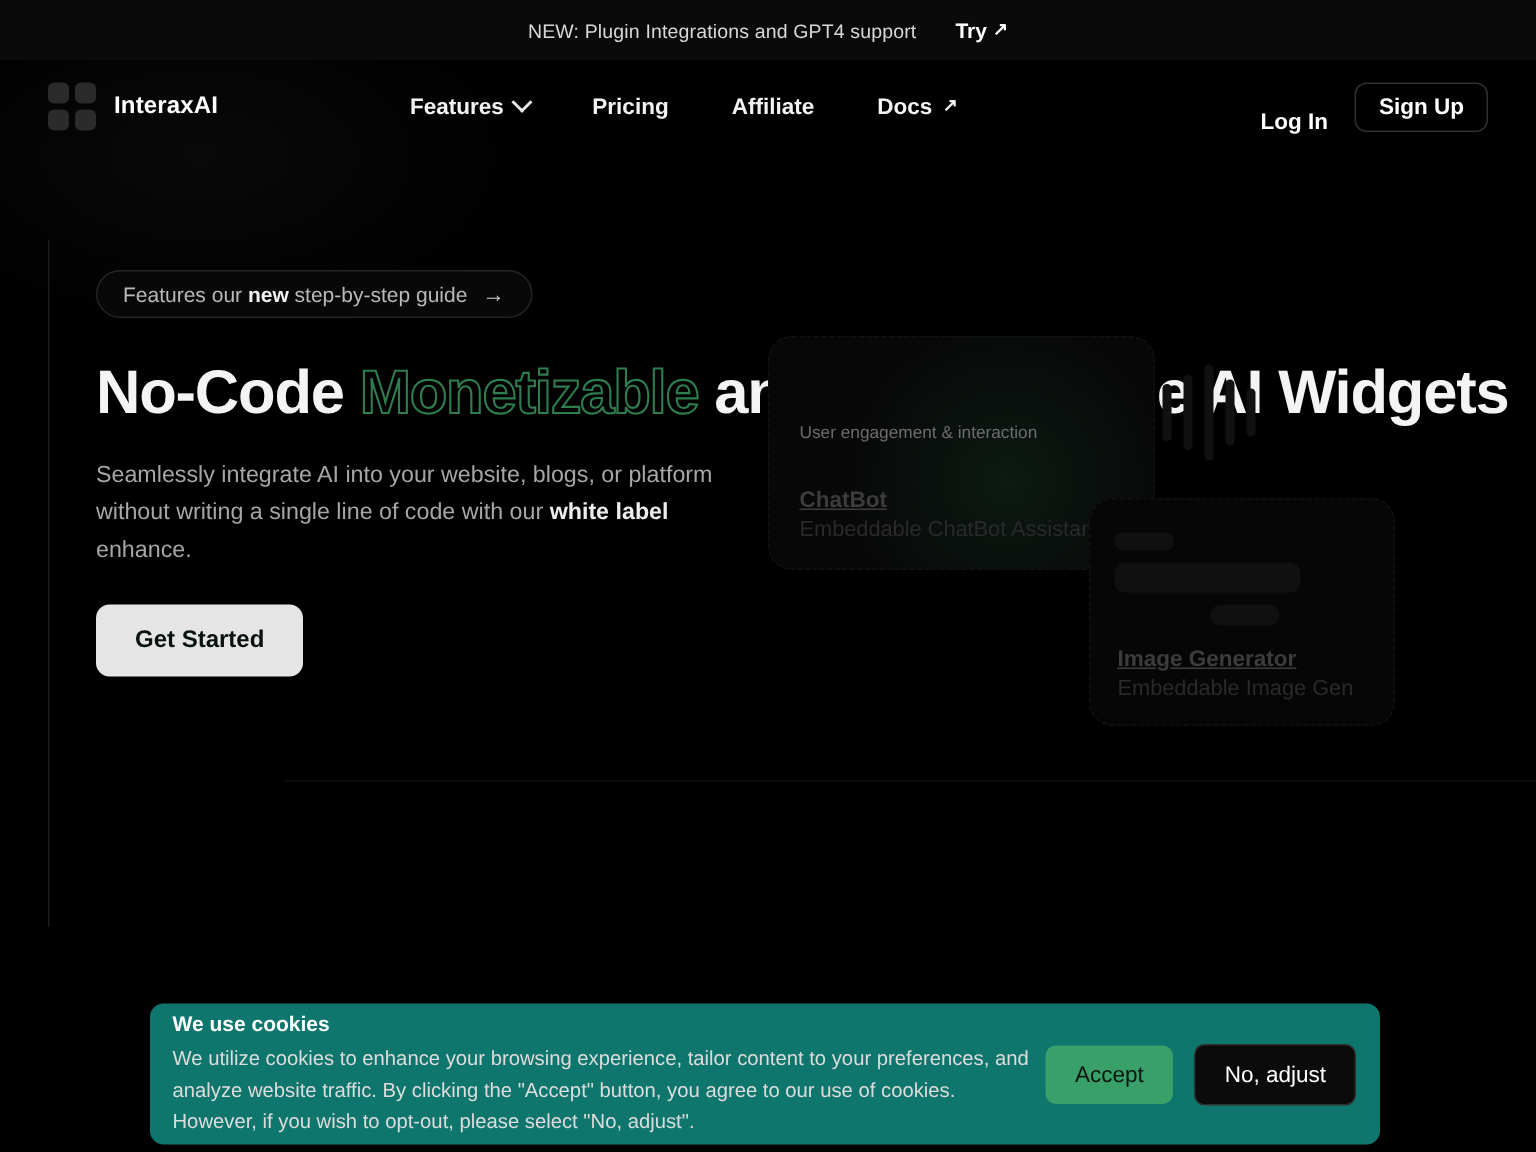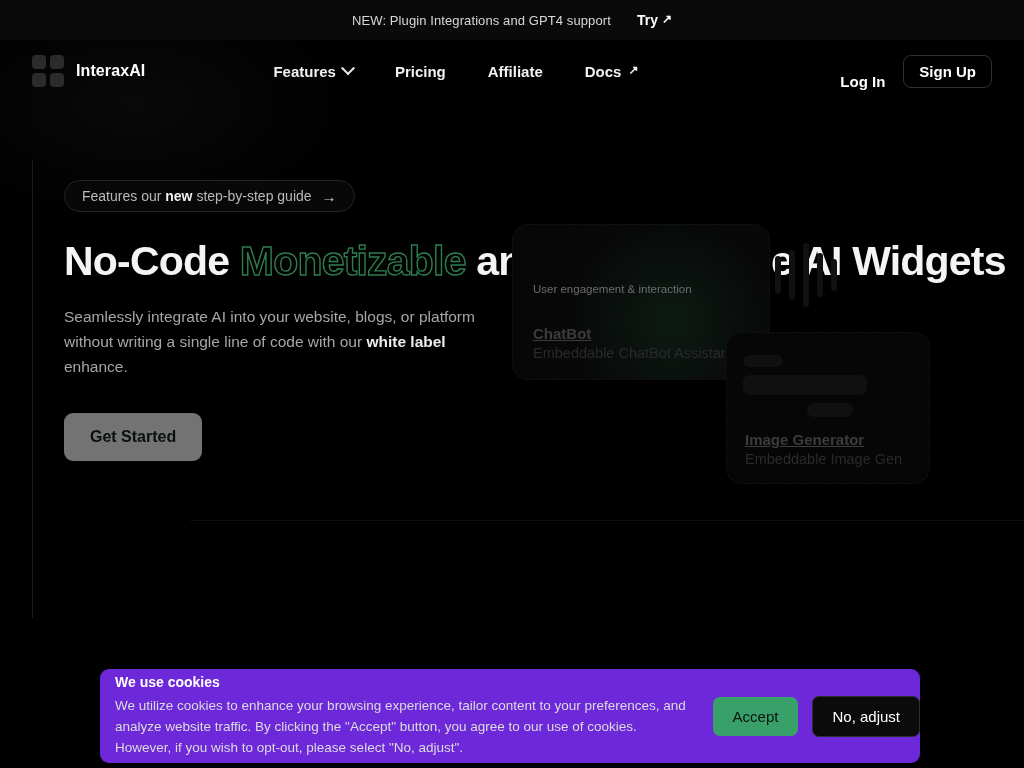--- a/index.html
+++ b/index.html
@@ -197,23 +197,23 @@
   #hero-sub {
     margin-top: 18px;
     width: 442px;
     font-size: 15.5px;
     line-height: 1.62;
     color: #a6a6a6;
   }
   #hero-sub b { color: #ededed; font-weight: 700; }
 
   #get-started-button {
-    margin-top: 34px;
+    margin-top: 24px;
     display: inline-block;
-    background: #737373;
+    background: #e5e5e5;
     color: #07120c;
     font-size: 16px;
     font-weight: 600;
     border: none;
     border-radius: 9px;
     padding: 15px 26px;
     cursor: pointer;
     font-family: inherit;
   }
 
@@ -283,25 +283,25 @@
   .skel { position: absolute; border-radius: 7px; background: #101010; }
   #skel-1 { left: 16px; top: 22px; width: 40px; height: 12px; }
   #skel-2 { left: 16px; top: 42px; width: 124px; height: 20px; }
   #skel-3 { left: 80px; top: 70px; width: 46px; height: 14px; }
 
   
   #cookie-banner {
     position: absolute;
     left: 100px; top: 629px;
     width: 820px; height: 94px;
-    background: #6d28d9;
+    background: #0f766e;
     border-radius: 9px;
     display: flex;
     align-items: center;
-    padding: 0 0 0 15px;
+    padding: 0 16px 0 15px;
     z-index: 40;
   }
   #cookie-copy { width: 580px; }
   #cookie-title {
     font-size: 14px;
     font-weight: 700;
     color: #ffffff;
     margin-bottom: 5px;
   }
   #cookie-body {

